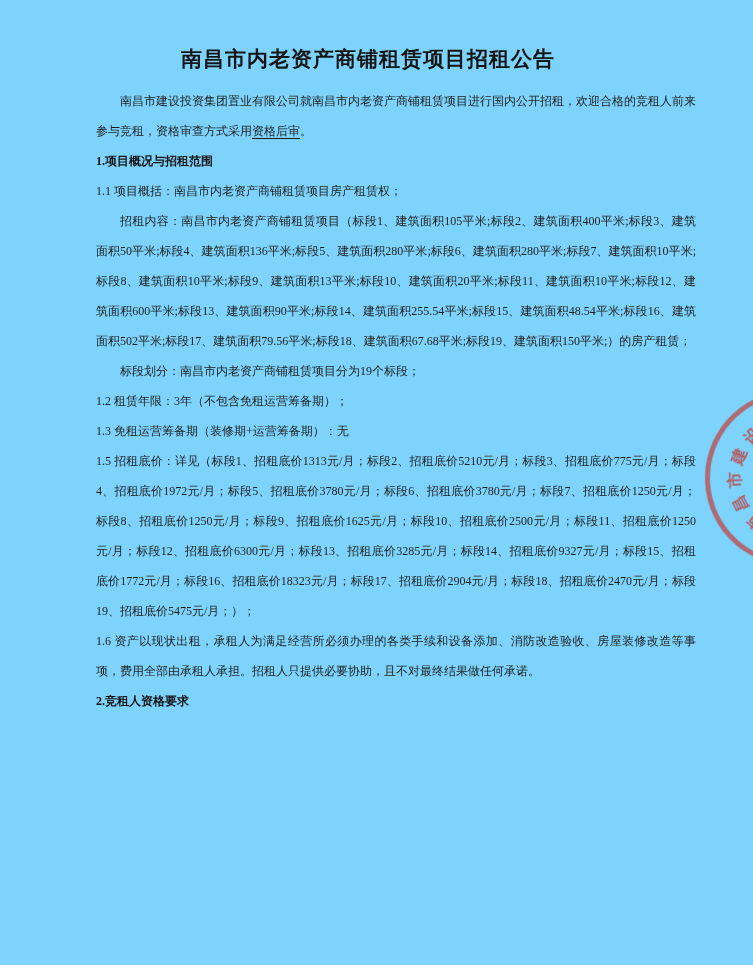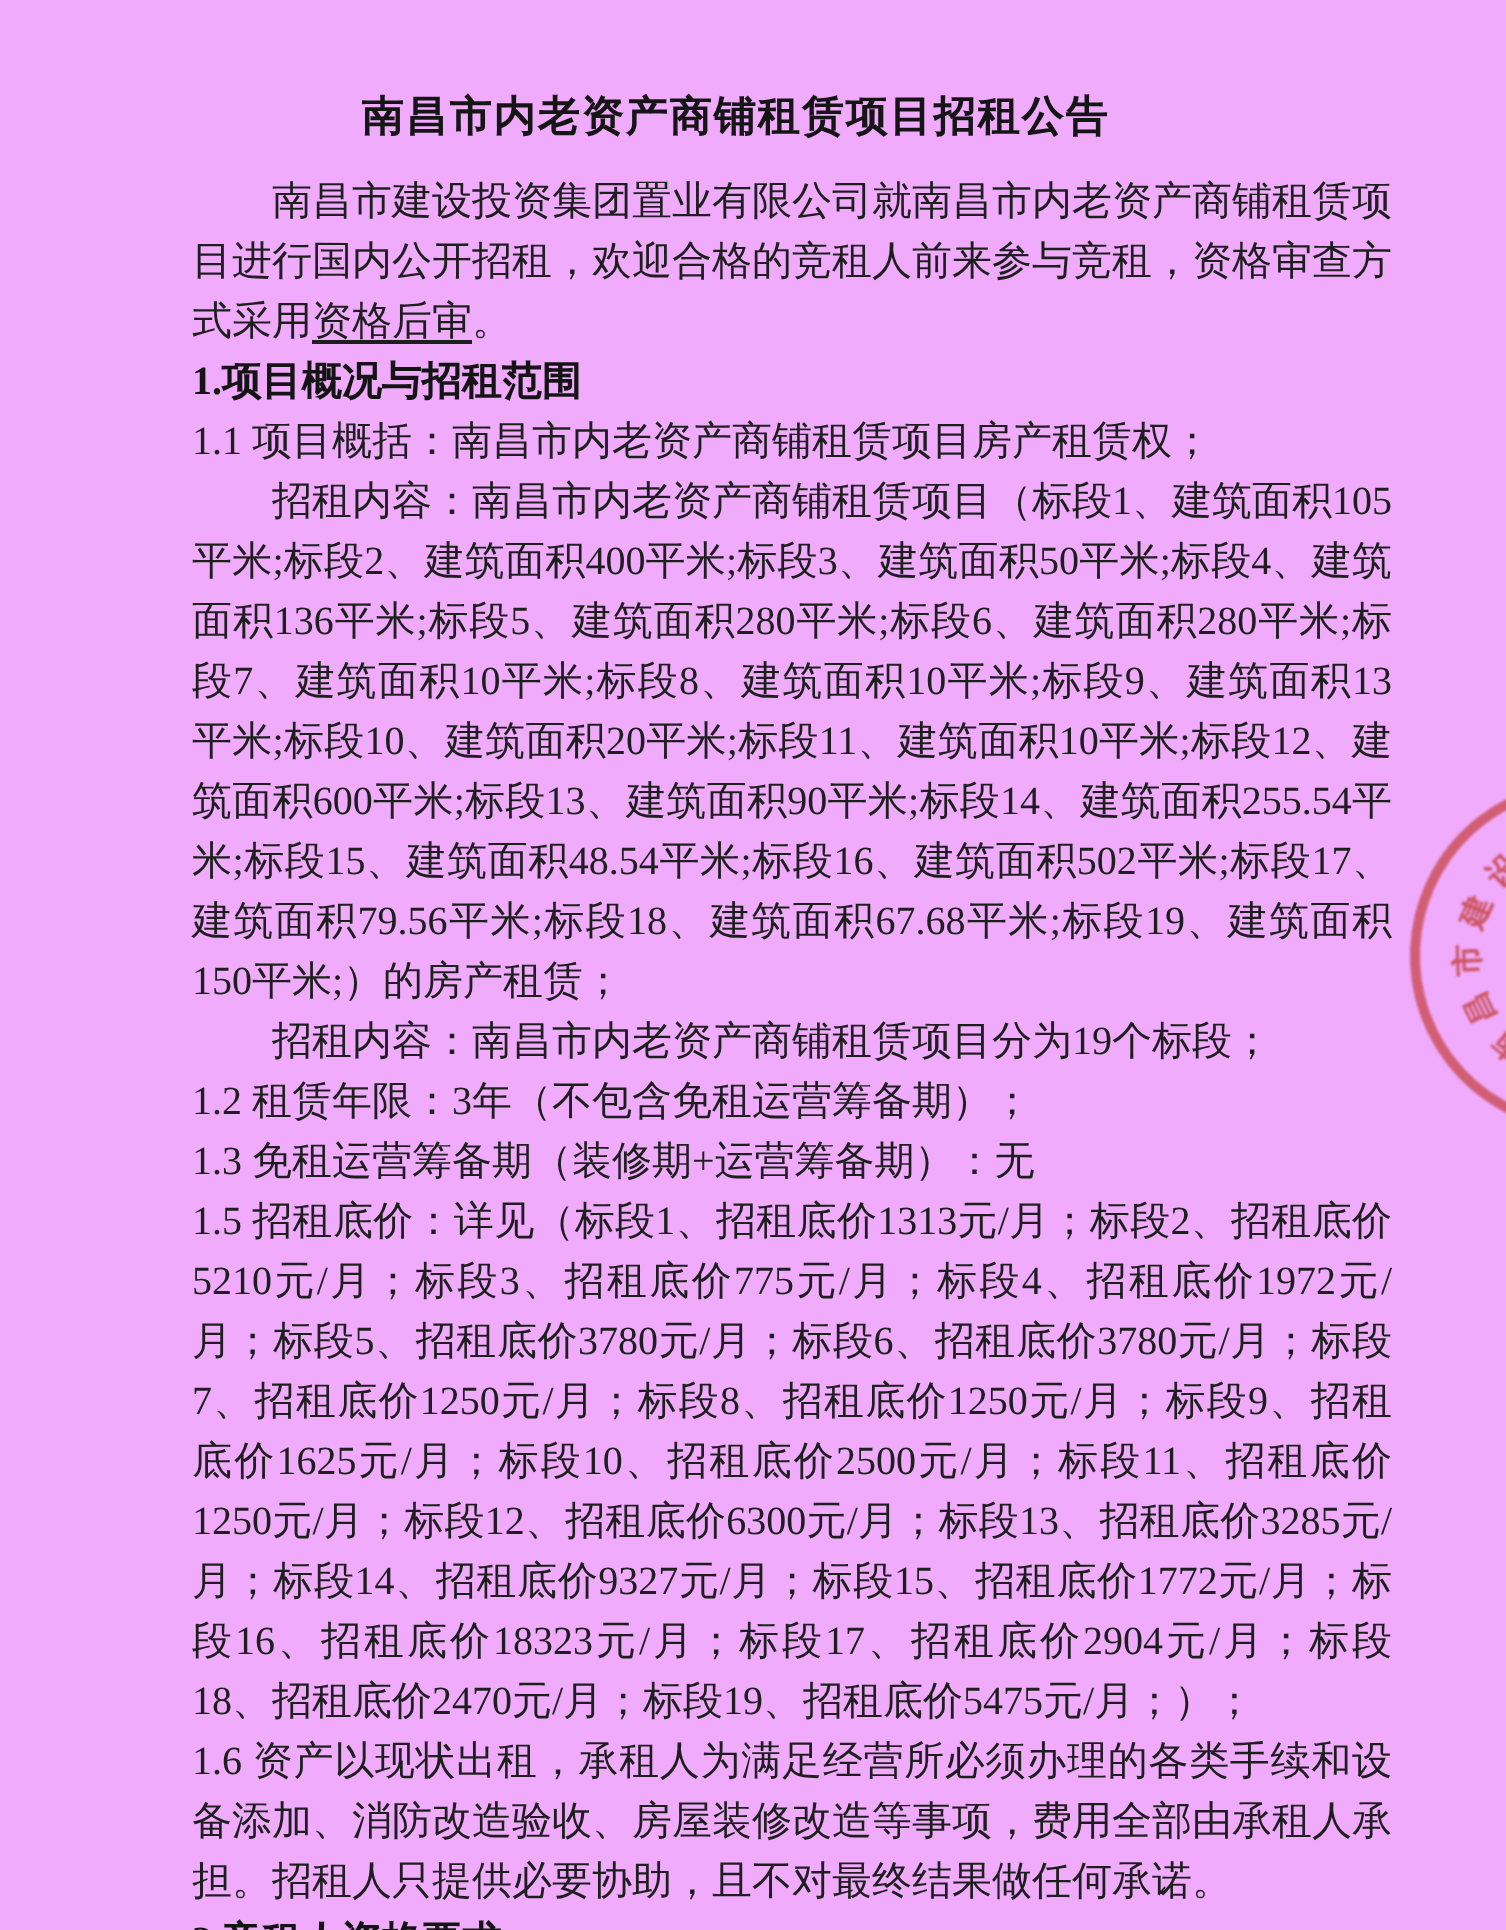--- a/index.html
+++ b/index.html
@@ -1,21 +1,21 @@
 <!DOCTYPE html>
 <html><head>
 <meta charset="utf-8">
 <style>
   html, body { margin: 0; padding: 0; background: #e8e8e8; }
   .page {
     position: relative;
     width: 753px;
     height: 965px;
     margin: 0 auto;
-    background: #f0abfc;
+    background: #7dd3fc;
     overflow: hidden;
     font-family: "Liberation Serif", "DejaVu Serif", serif;
     color: #1e1e1e;
   }
   .content {
     position: absolute;
     left: 96px;
     top: 44px;
     width: 600px;
   }
@@ -24,21 +24,21 @@
     font-size: 21px;
     font-weight: 700;
     line-height: 30px;
     text-align: center;
     padding-right: 56px;
     margin: 0 0 12px 0;
     color: #151515;
     letter-spacing: 1px;
   }
   .para {
-    font-size: 20px;
+    font-size: 12px;
     line-height: 30px;
     margin: 0;
     text-align: justify;
     text-justify: inter-ideograph;
   }
   .indent2 { text-indent: 2em; }
   .indent15 { text-indent: 1.5em; }
   .h {
     font-family: Liberation Serif, serif;
     font-weight: 700;
@@ -89,21 +89,21 @@
   <div class="content">
 
     <div class="title">南昌市内老资产商铺租赁项目招租公告</div>
 
     <div class="para indent2"><span>南昌市建设投资集团置业有限公司就南昌市内老资产商铺租赁项目进行国内公开招租，欢迎合格的竞租人前来参与竞租，资格审查方式采用</span><span class="u">资格后审</span><span>。</span></div>
 
     <div class="para h">1.项目概况与招租范围</div>
 
     <div class="para">1.1 项目概括：南昌市内老资产商铺租赁项目房产租赁权；</div>
     <div class="para indent2">招租内容：南昌市内老资产商铺租赁项目（标段1、建筑面积105平米;标段2、建筑面积400平米;标段3、建筑面积50平米;标段4、建筑面积136平米;标段5、建筑面积280平米;标段6、建筑面积280平米;标段7、建筑面积10平米;标段8、建筑面积10平米;标段9、建筑面积13平米;标段10、建筑面积20平米;标段11、建筑面积10平米;标段12、建筑面积600平米;标段13、建筑面积90平米;标段14、建筑面积255.54平米;标段15、建筑面积48.54平米;标段16、建筑面积502平米;标段17、建筑面积79.56平米;标段18、建筑面积67.68平米;标段19、建筑面积150平米;）的房产租赁；</div>
-    <div class="para indent2">招租内容：南昌市内老资产商铺租赁项目分为19个标段；</div>
+    <div class="para indent2">标段划分：南昌市内老资产商铺租赁项目分为19个标段；</div>
     <div class="para">1.2 租赁年限：3年（不包含免租运营筹备期）；</div>
     <div class="para">1.3 免租运营筹备期（装修期+运营筹备期）：无</div>
     <div class="para">1.5 招租底价：详见（标段1、招租底价1313元/月；标段2、招租底价5210元/月；标段3、招租底价775元/月；标段4、招租底价1972元/月；标段5、招租底价3780元/月；标段6、招租底价3780元/月；标段7、招租底价1250元/月；标段8、招租底价1250元/月；标段9、招租底价1625元/月；标段10、招租底价2500元/月；标段11、招租底价1250元/月；标段12、招租底价6300元/月；标段13、招租底价3285元/月；标段14、招租底价9327元/月；标段15、招租底价1772元/月；标段16、招租底价18323元/月；标段17、招租底价2904元/月；标段18、招租底价2470元/月；标段19、招租底价5475元/月；）；</div>
     <div class="para">1.6 资产以现状出租，承租人为满足经营所必须办理的各类手续和设备添加、消防改造验收、房屋装修改造等事项，费用全部由承租人承担。招租人只提供必要协助，且不对最终结果做任何承诺。</div>
 
     <div class="para h">2.竞租人资格要求</div>
 
   </div>
 
   <div class="stamp">

